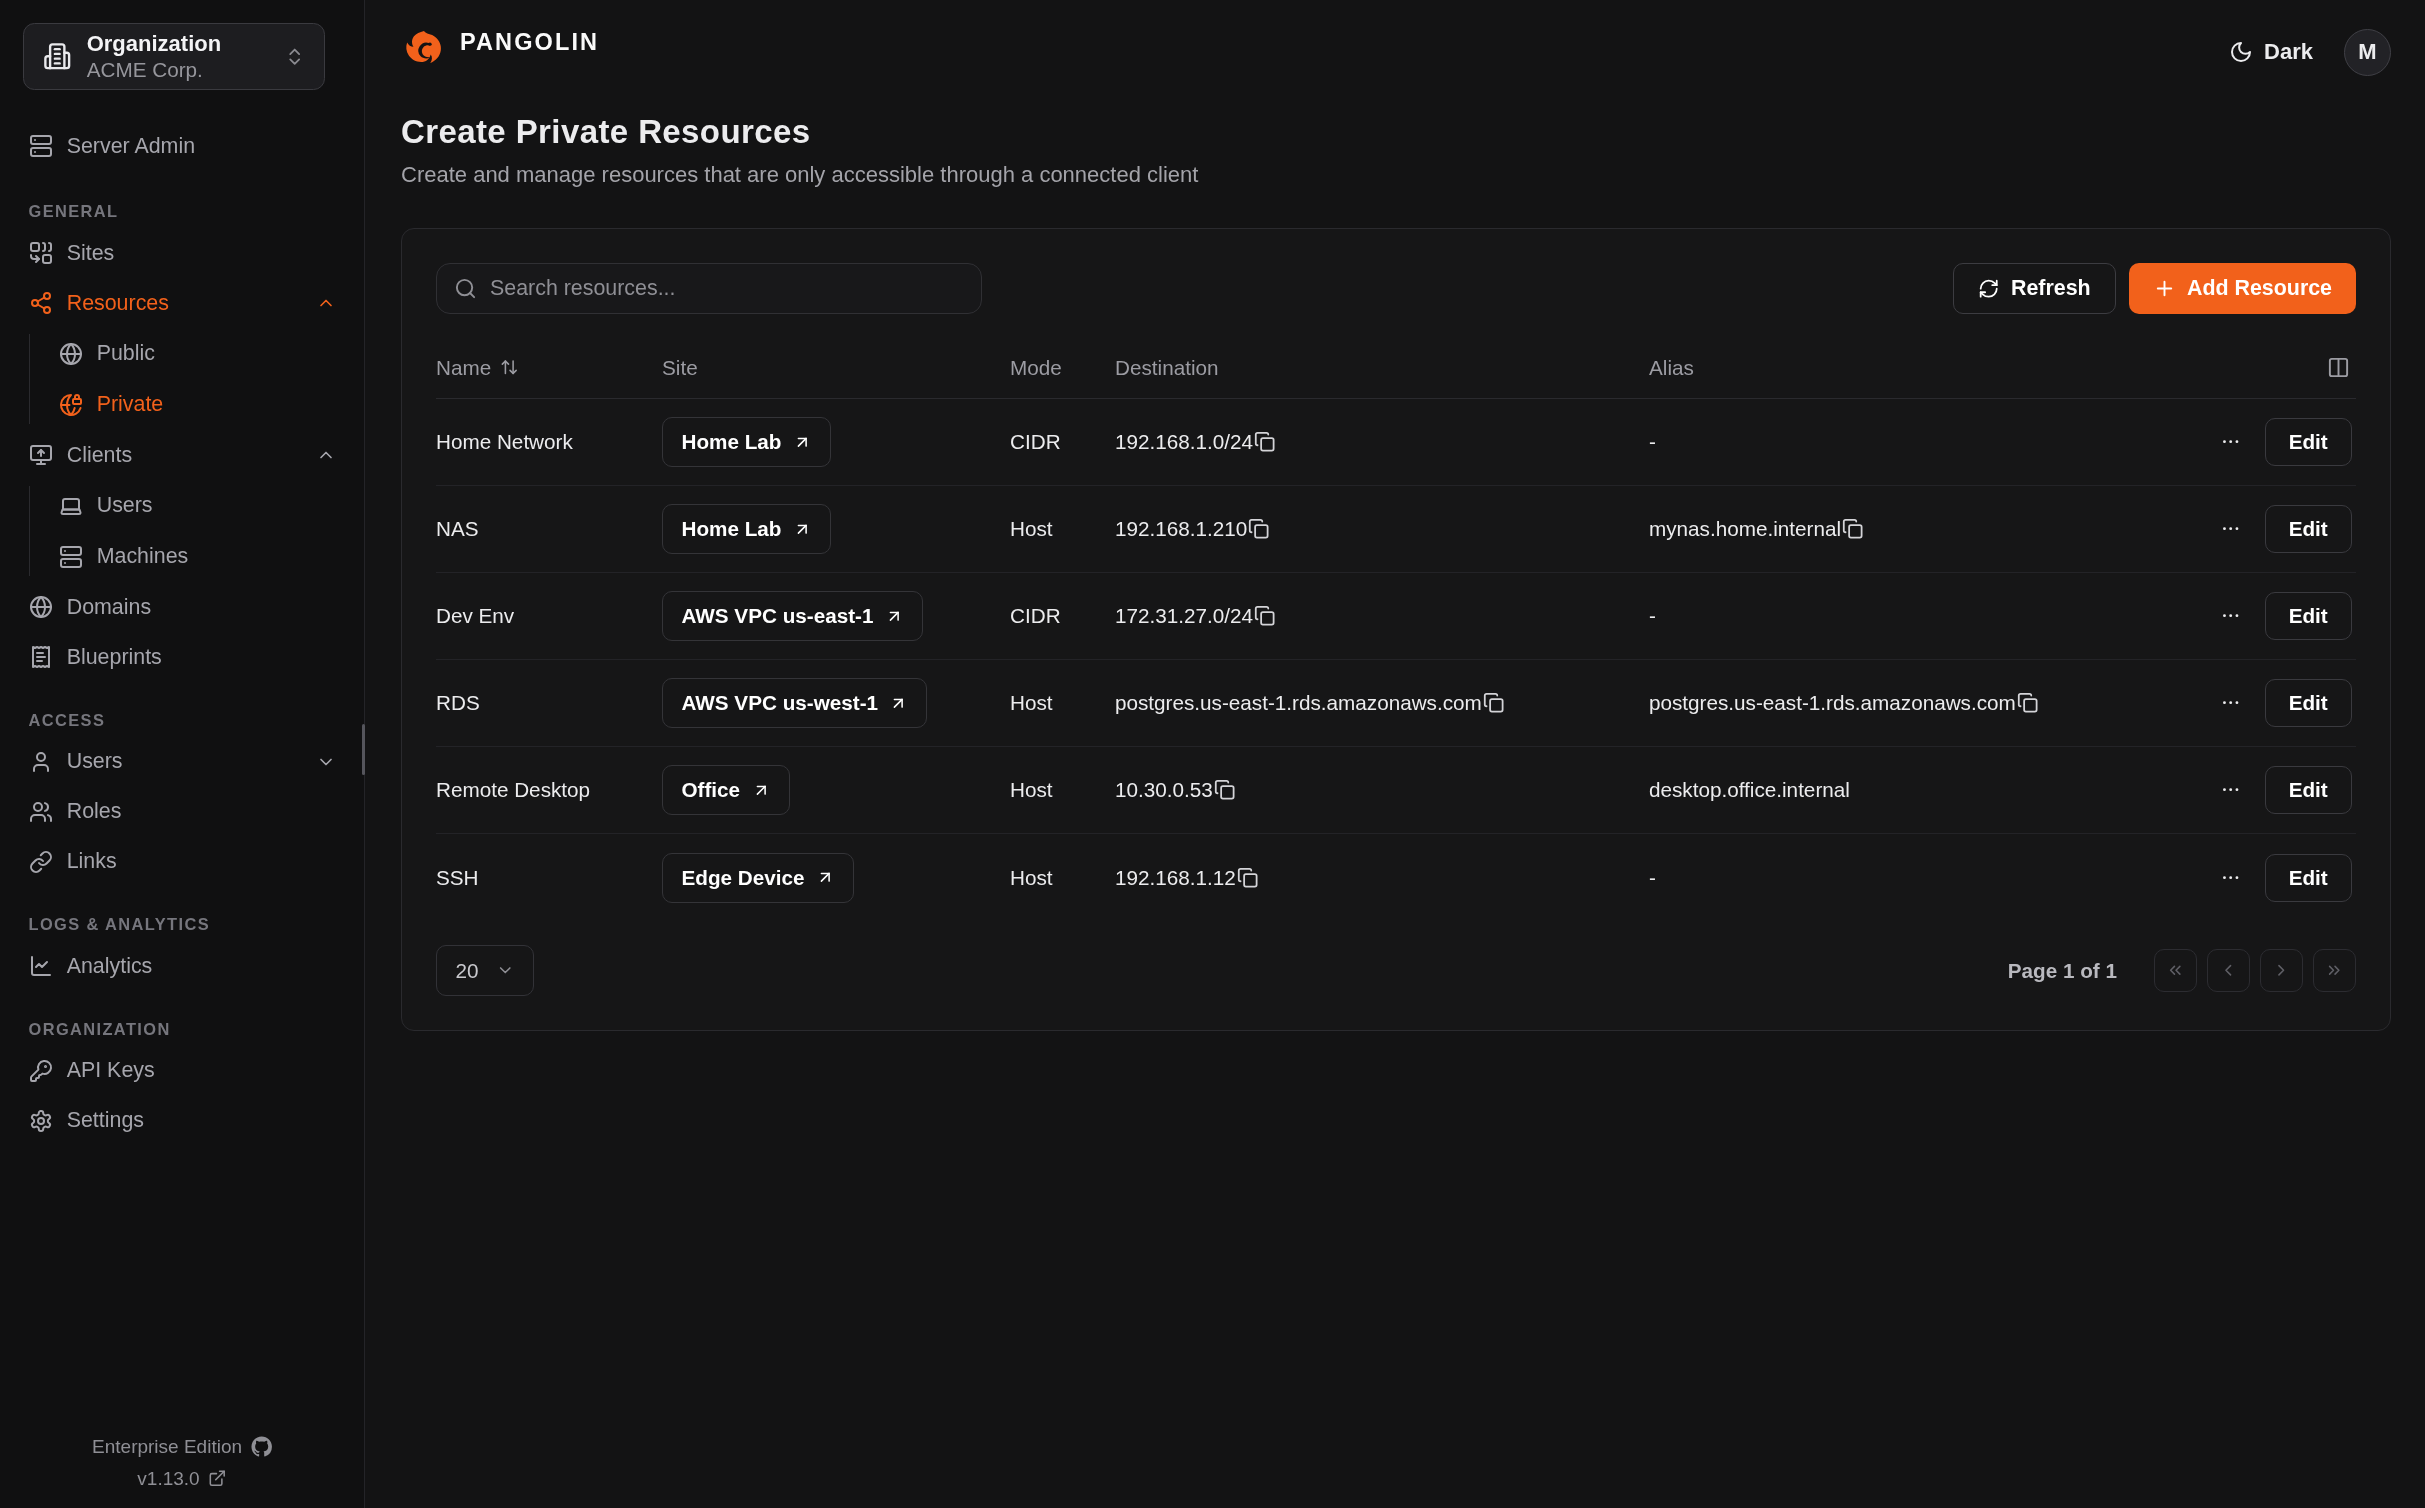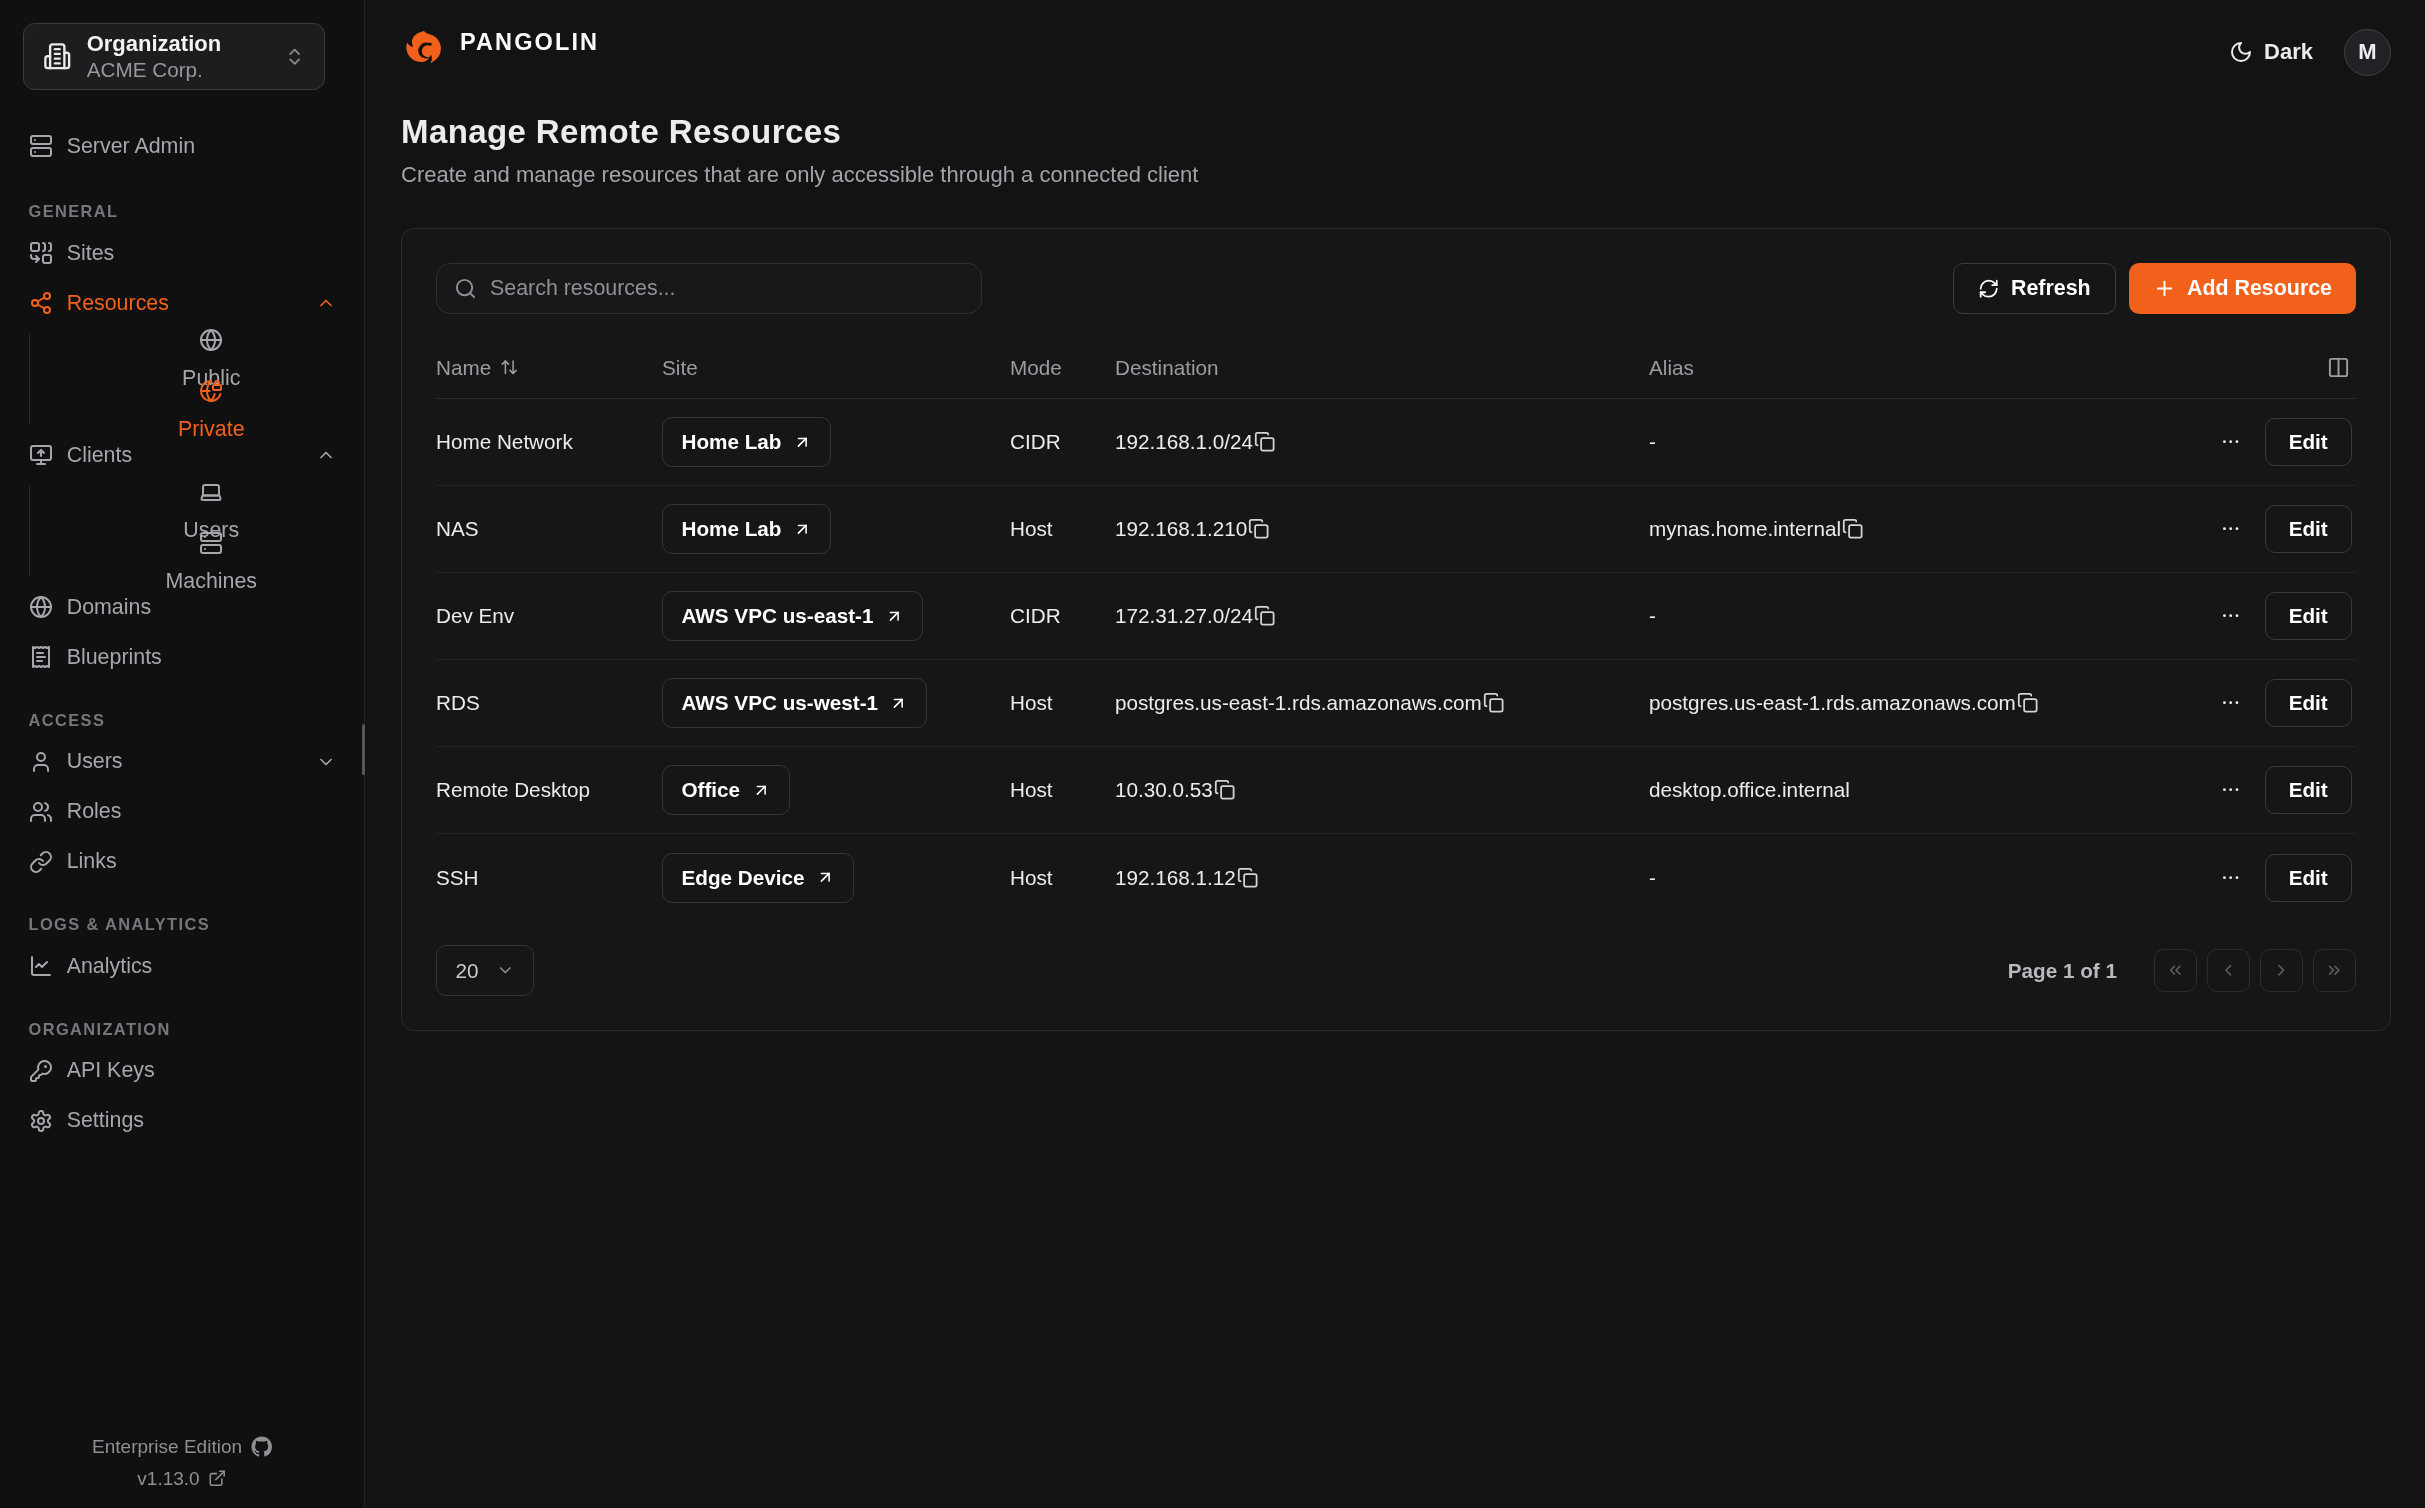--- a/index.html
+++ b/index.html
@@ -35,21 +35,21 @@
   .nav{margin-top:31px;}
   .nav-item{display:flex;align-items:center;height:50px;padding-left:28.5px;gap:14.2px;
     font-size:21.4px;color:var(--txt-dim);cursor:pointer;}
   .nav-item .chev{margin-left:auto;margin-right:28.5px;}
   .nav-item.active{color:var(--orange);}
   .section-label{margin:28.5px 0 7.1px 28.5px;font-size:16.4px;font-weight:700;
     letter-spacing:1.4px;color:#76767D;}
   .subtree{position:relative;margin-left:28.5px;}
   .subtree::before{content:"";position:absolute;left:0;top:5.7px;bottom:5.7px;width:1.4px;background:#2A2A2E;}
   .sub-item{display:flex;align-items:center;height:51px;padding-left:30px;gap:14.2px;
-    font-size:21.4px;color:var(--txt-dim);cursor:pointer;flex-direction:column;}
+    font-size:21.4px;color:var(--txt-dim);cursor:pointer;}
   .sub-item.active{color:var(--orange);}
 
   .sidebar-footer{position:absolute;left:0;right:0;bottom:18.5px;text-align:center;
     color:#8F8F95;font-size:19px;}
   .sfrow{display:flex;align-items:center;justify-content:center;gap:8.5px;margin-top:10px;cursor:pointer;}
   .scroll-thumb{position:absolute;right:-1.4px;top:724px;width:3.6px;height:51px;background:#55555C;border-radius:2.1px;}
 
   
   .main{flex:1;height:100%;padding:0 36px;display:flex;flex-direction:column;}
   .topbar{margin-top:28.5px;display:flex;align-items:center;}
@@ -397,21 +397,21 @@
             </span>
           <span>Dark</span>
         </div>
         <div class="avatar">
           <span>M</span>
         </div>
       </div>
     </div>
 
     <div class="page-head">
-      <h1 class="page-title">Manage Remote Resources</h1>
+      <h1 class="page-title">Create Private Resources</h1>
       <div class="page-subtitle">Create and manage resources that are only accessible through a connected client</div>
     </div>
 
     <section class="card">
 
       <div class="toolbar">
         <div class="search-box">
           <span style="color:#8F8F95">
               <svg width="23" height="23" viewBox="0 0 24 24" fill="none" stroke="currentColor" stroke-width="2" stroke-linecap="round" stroke-linejoin="round">
                 <circle cx="11" cy="11" r="8"></circle>

